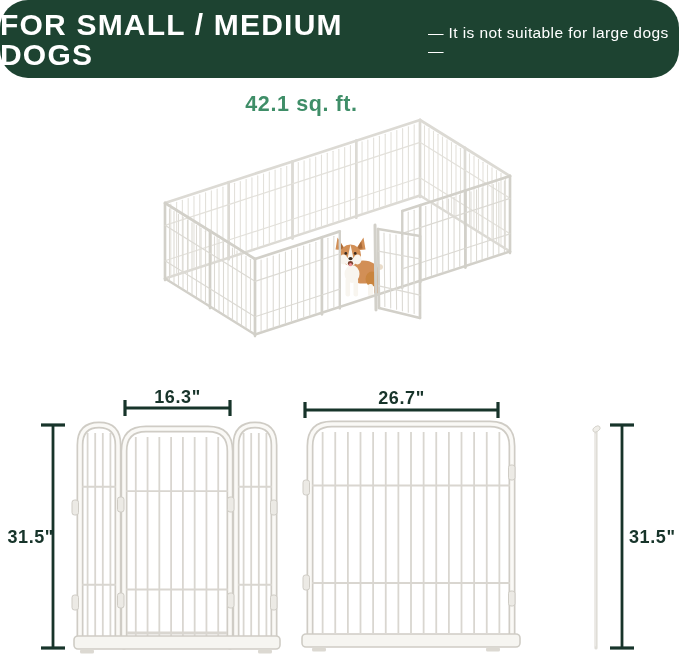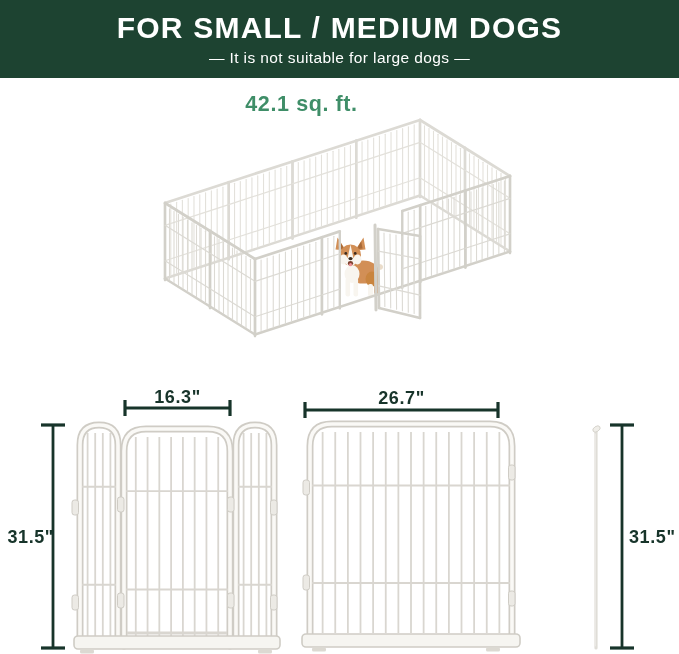--- a/index.html
+++ b/index.html
@@ -1,19 +1,19 @@
 <!DOCTYPE html>
 <html><head>
 <meta charset="utf-8">
 <style>
   html,body{margin:0;padding:0;background:#fff;}
   #stage{position:relative;width:679px;height:654px;background:#ffffff;overflow:hidden;
          font-family:"Liberation Sans",sans-serif;}
   .banner{position:absolute;left:0;top:0;width:679px;height:78px;background:var(--banner-bg,#1d4331);
-          display:flex;flex-direction:column;align-items:center;justify-content:center;}
+          display:flex;flex-direction:row;align-items:center;justify-content:center;border-radius:28px;}
   .banner-title{color:#fff;font-size:30px;font-weight:700;letter-spacing:1.2px;line-height:1;margin-top:2px;}
   .banner-subtitle{color:#fff;font-size:15.5px;font-weight:500;letter-spacing:.4px;margin-top:6px;}
   .area-label{position:absolute;left:0;top:92px;width:603px;text-align:center;
               color:var(--accent,#3f8e68);font-size:21.5px;font-weight:700;letter-spacing:.6px;}
   svg{position:absolute;display:block;}
   #pen{left:125px;top:110px;width:440px;height:250px;}
   #diag{left:0;top:385px;width:679px;height:269px;}
   .dim-label{position:absolute;color:var(--dim,#17342a);font-size:18px;font-weight:700;letter-spacing:.6px;}
   #dim-door{left:125px;top:387px;width:105px;text-align:center;}
   #dim-panel{left:330px;top:388px;width:143px;text-align:center;}

